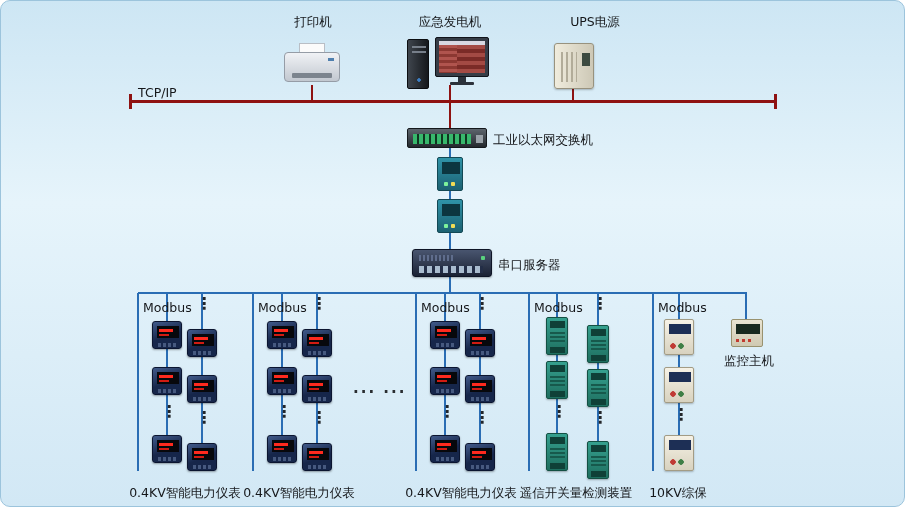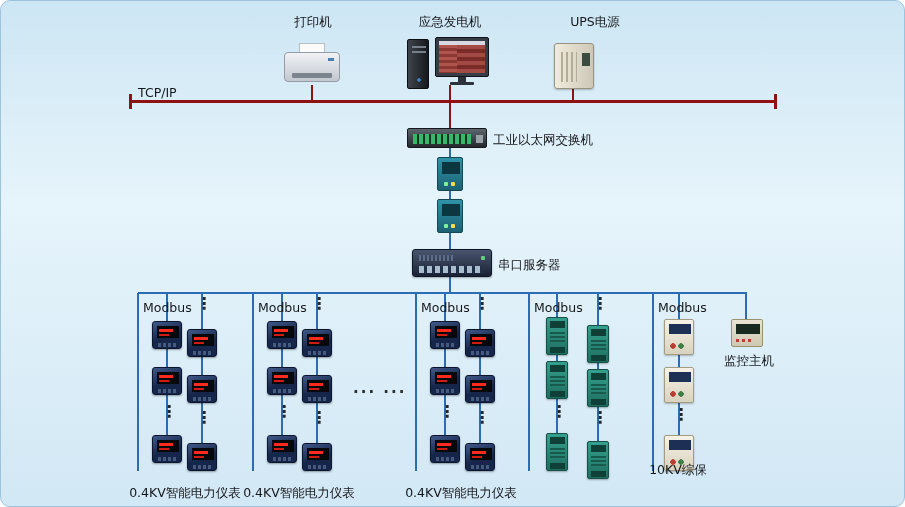--- a/index.html
+++ b/index.html
@@ -192,27 +192,28 @@
   <div class="L" style="left:533px;top:299px">Modbus</div>
   <div class="vdots" style="left:591px;top:295px">⋮</div>
   <div class="module" style="left:545px;top:316px"></div>
   <div class="module" style="left:545px;top:360px"></div>
   <div class="vdots" style="left:550px;top:403px">⋮</div>
   <div class="module" style="left:545px;top:432px"></div>
   <div class="module" style="left:586px;top:324px"></div>
   <div class="module" style="left:586px;top:368px"></div>
   <div class="vdots" style="left:591px;top:409px">⋮</div>
   <div class="module" style="left:586px;top:440px"></div>
+  <div class="L Lc" style="left:505px;top:484px;width:140px">遥信开关量检测装置</div>
 
   <div class="vline blue" style="left:651px;top:292px;height:178px"></div>
   <div class="vline blue" style="left:677px;top:292px;height:160px"></div>
   <div class="L" style="left:657px;top:299px">Modbus</div>
   <div class="relay" style="left:663px;top:318px"></div>
   <div class="relay" style="left:663px;top:366px"></div>
   <div class="vdots" style="left:672px;top:406px">⋮</div>
   <div class="relay" style="left:663px;top:434px"></div>
-  <div class="L Lc" style="left:627px;top:461px;width:100px">10KV综保</div>
+  <div class="L Lc" style="left:627px;top:484px;width:100px">10KV综保</div>
 
   <div class="vline blue" style="left:744px;top:292px;height:27px"></div>
   <div class="genctrl"></div>
   <div class="L Lc" style="left:712px;top:352px;width:72px">监控主机</div>
 
 </div>
 
 </body></html>

